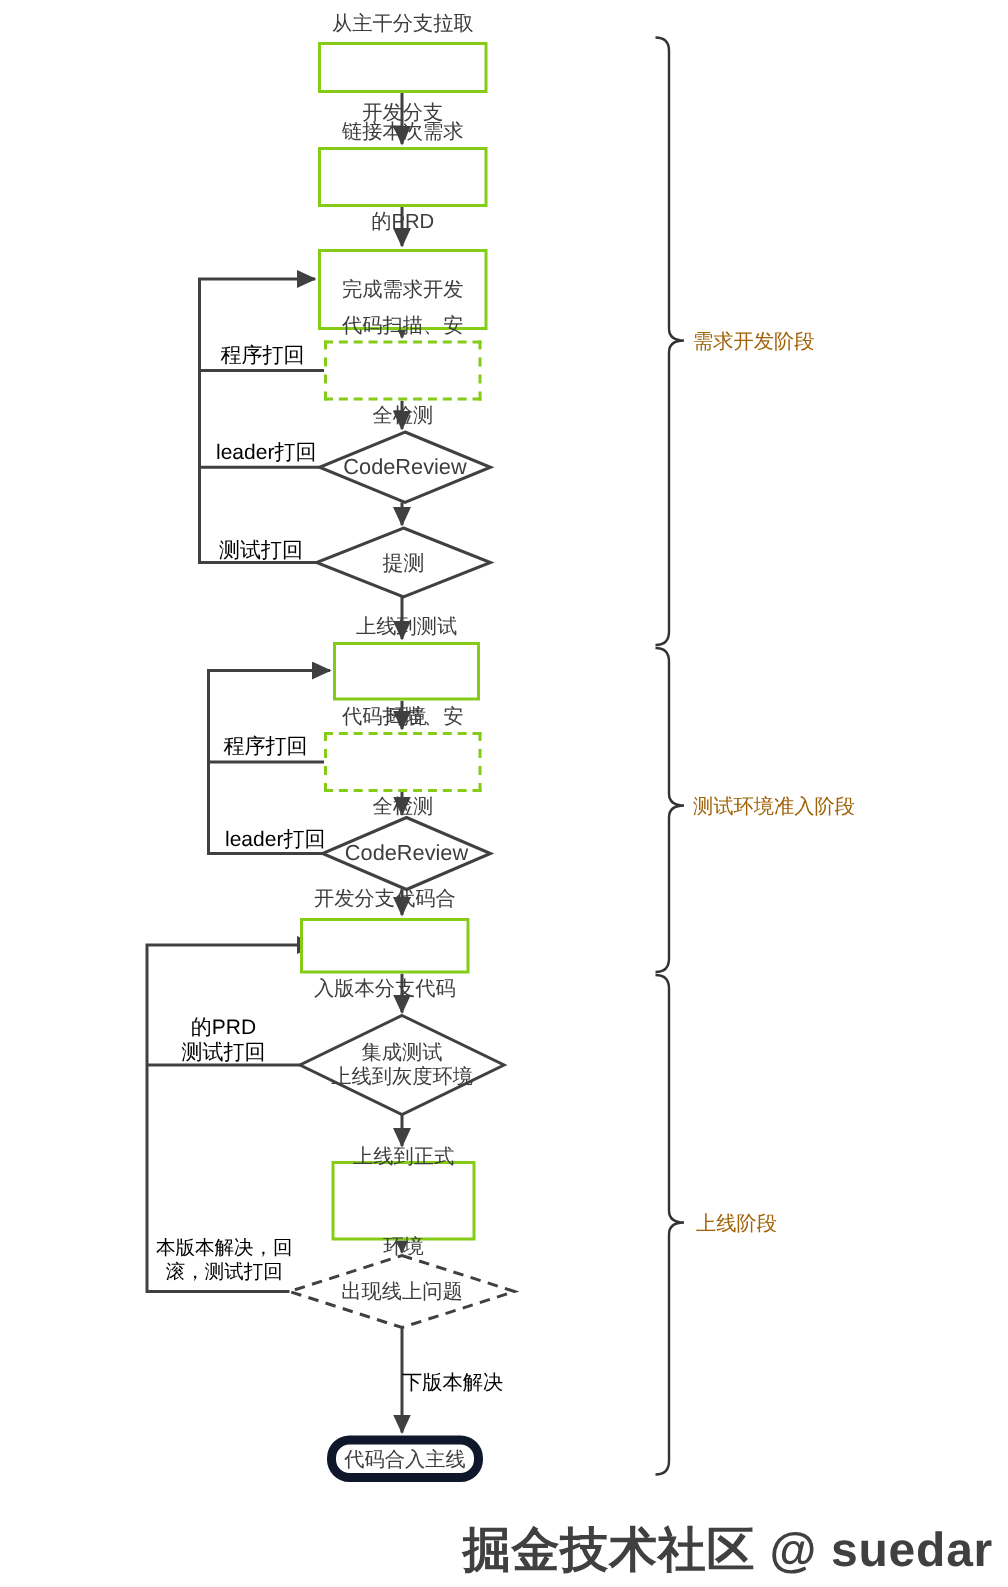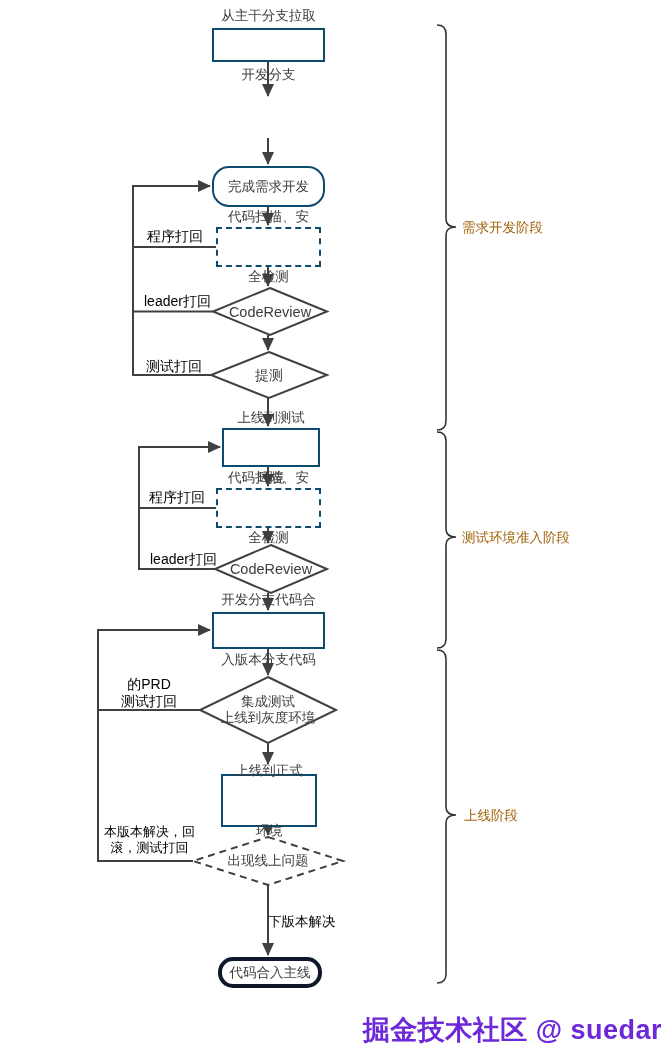--- a/index.html
+++ b/index.html
@@ -6,34 +6,34 @@
   .canvas{
     position:relative;width:672px;height:1058px;background:#ffffff;
     font-family:"Liberation Sans","DejaVu Sans",sans-serif;color:#3d3d3d;overflow:hidden;
   }
   .layer{position:absolute;left:0;top:0;}
   .node{
     position:absolute;display:flex;flex-direction:column;align-items:center;justify-content:center;
     text-align:center;font-size:13.5px;line-height:16px;box-sizing:border-box;background:#ffffff;
   }
   .node span{display:block;}
-  .proc{border:2px solid #0c4a6e;gap:44px;}
+  .proc{border:2px solid #84cc16;gap:44px;}
   .proc.dashed{border-style:dashed;}
-  .terminal{border:4px solid #0f172a;border-radius:15px;}
+  .terminal{border:6px solid #0f172a;border-radius:15px;}
   .dtext{
     position:absolute;display:flex;flex-direction:column;align-items:center;justify-content:center;
     text-align:center;font-size:14px;line-height:16px;background:transparent;
   }
   .dtext span{display:block;}
   .elabel{position:absolute;font-size:14px;line-height:17px;color:#000000;white-space:nowrap;}
   .elabel.multi{white-space:normal;text-align:center;}
   .stage-label{position:absolute;font-size:13.5px;color:#a16207;white-space:nowrap;}
   .watermark{
-    position:absolute;right:10px;top:1012px;font-size:27px;font-weight:bold;letter-spacing:.5px;
-    color:#6d28d9;text-shadow:2px 2px 0 #ffffff;white-space:nowrap;
+    position:absolute;right:10px;top:1012px;font-size:32px;font-weight:bold;letter-spacing:.5px;
+    color:#404040;text-shadow:2px 2px 0 #ffffff;white-space:nowrap;
   }
 </style>
 </head>
 <body>
 
 <div class="canvas">
 
   <svg class="layer" width="672" height="1058" viewBox="0 0 672 1058">
     <defs>
       <marker id="ah" markerUnits="userSpaceOnUse" markerWidth="14" markerHeight="12" refX="12" refY="6" orient="auto">
@@ -81,41 +81,45 @@
       <path d="M437,432 Q446,432 446,441 L446,529 Q446,537 456,537 Q446,537 446,545 L446,639 Q446,648 437,648"></path>
       <path d="M437,650 Q446,650 446,659 L446,807 Q446,815 456,815 Q446,815 446,823 L446,974 Q446,983 437,983"></path>
     </g>
   </svg>
 
   <div class="node proc" style="left:212px;top:28px;width:113px;height:34px;line-height:15px;">
     <span>从主干分支拉取</span>
     <span>开发分支</span>
   </div>
 
+  <div class="node proc" style="left:212px;top:98px;width:113px;height:40px;">
+    <span>链接本次需求</span>
+    <span>的PRD</span>
+  </div>
 
-  <div class="node proc" style="left:212px;top:166px;width:113px;height:41px;border-radius:17px;">
+  <div class="node proc" style="left:212px;top:166px;width:113px;height:54px;">
     <span>完成需求开发</span>
   </div>
 
   <div class="node proc dashed" style="left:216px;top:227px;width:105px;height:40px;">
     <span>代码扫描、安</span>
     <span>全检测</span>
   </div>
 
   <div class="node proc" style="left:222px;top:428px;width:98px;height:39px;">
     <span>上线到测试</span>
     <span>环境</span>
   </div>
 
   <div class="node proc dashed" style="left:216px;top:488px;width:105px;height:40px;">
     <span>代码扫描、安</span>
     <span>全检测</span>
   </div>
 
-  <div class="node proc" style="left:212px;top:612px;width:113px;height:37px;font-family:Liberation Mono, monospace;">
+  <div class="node proc" style="left:200px;top:612px;width:113px;height:37px;font-family:Liberation Mono, monospace;">
     <span>开发分支代码合</span>
     <span>入版本分支代码</span>
   </div>
 
   <div class="node proc" style="left:221px;top:774px;width:96px;height:53px;">
     <span>上线到正式</span>
     <span>环境</span>
   </div>
 
   <div class="node terminal" style="left:218px;top:957px;width:104px;height:31px;">

